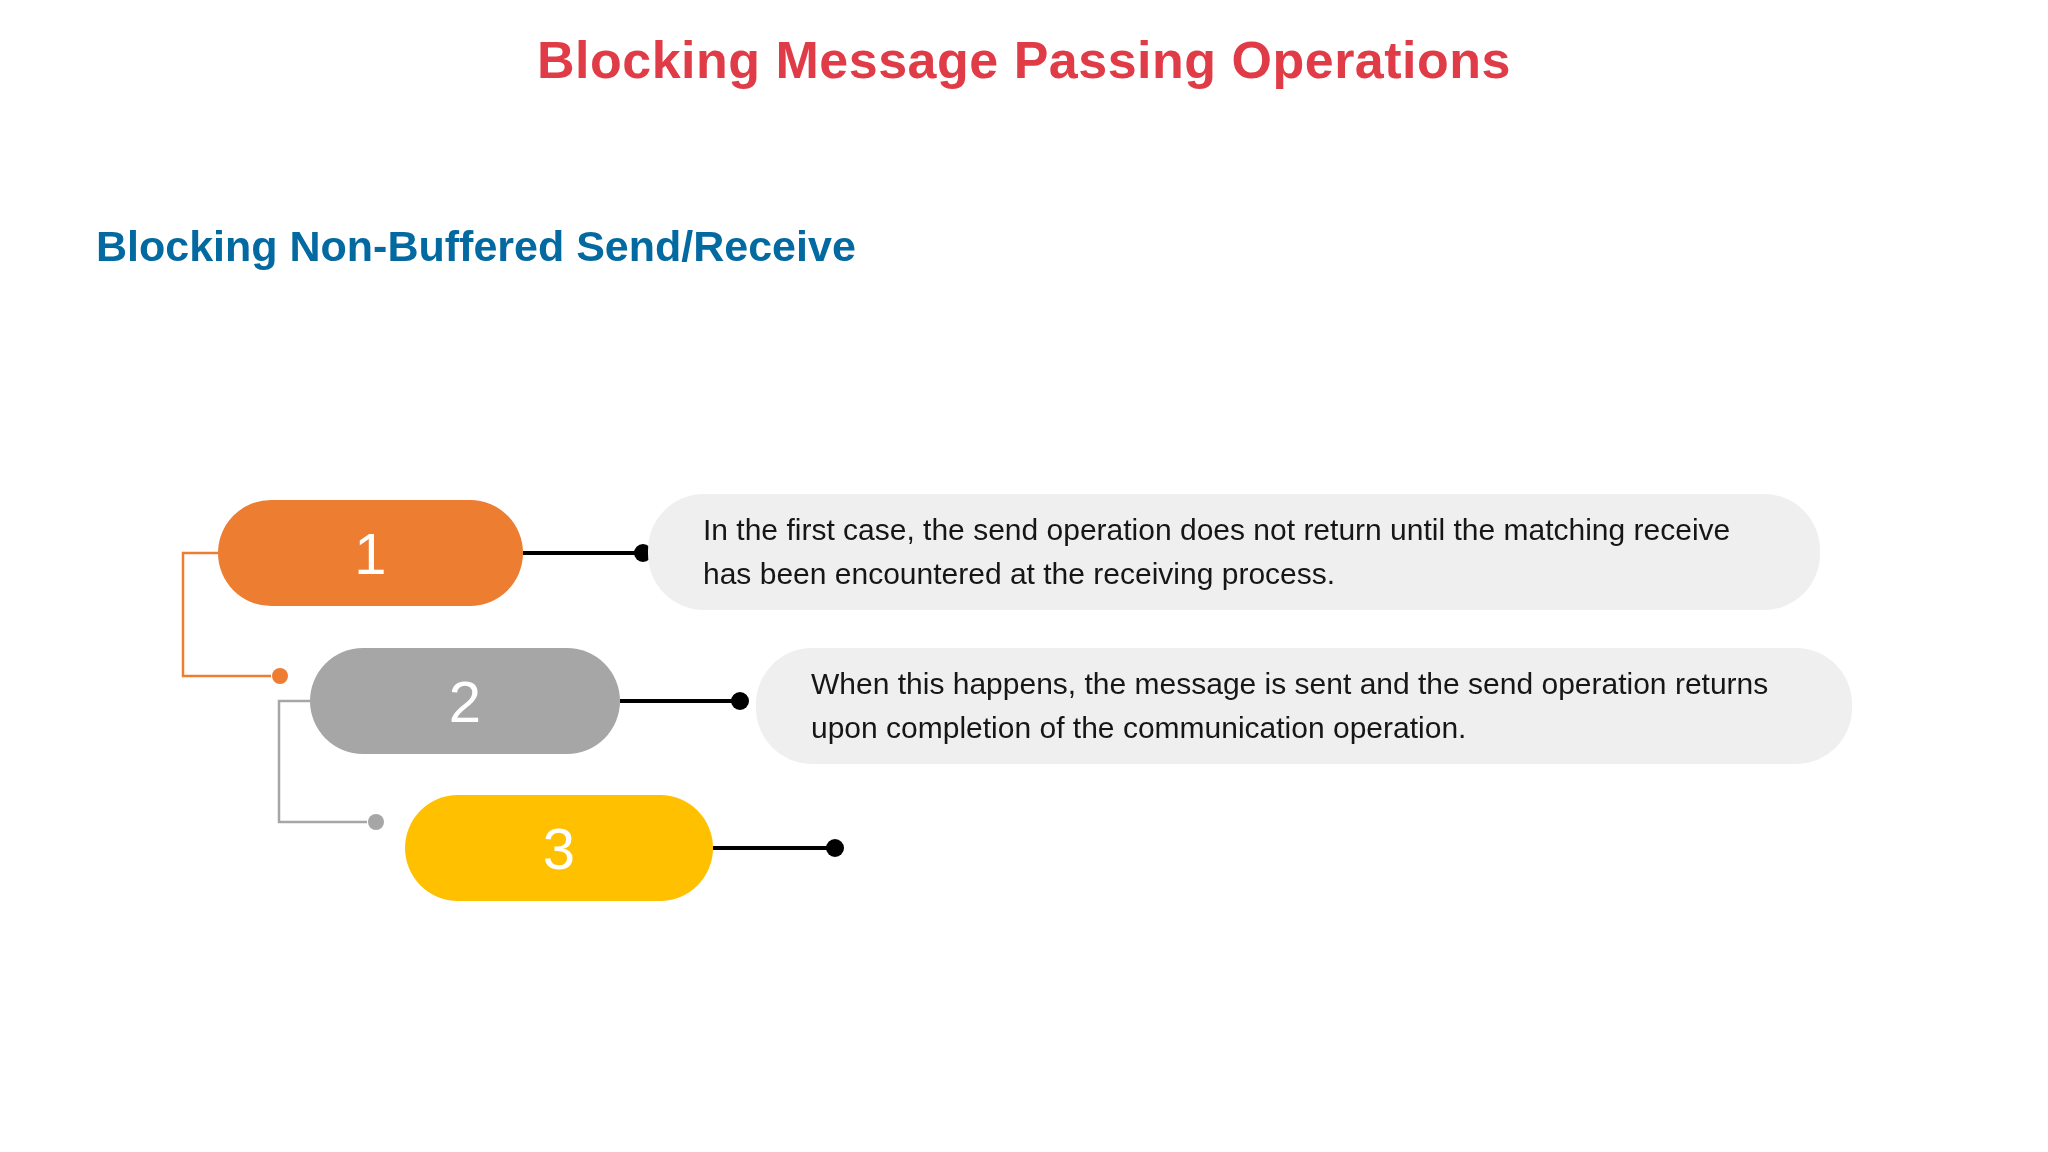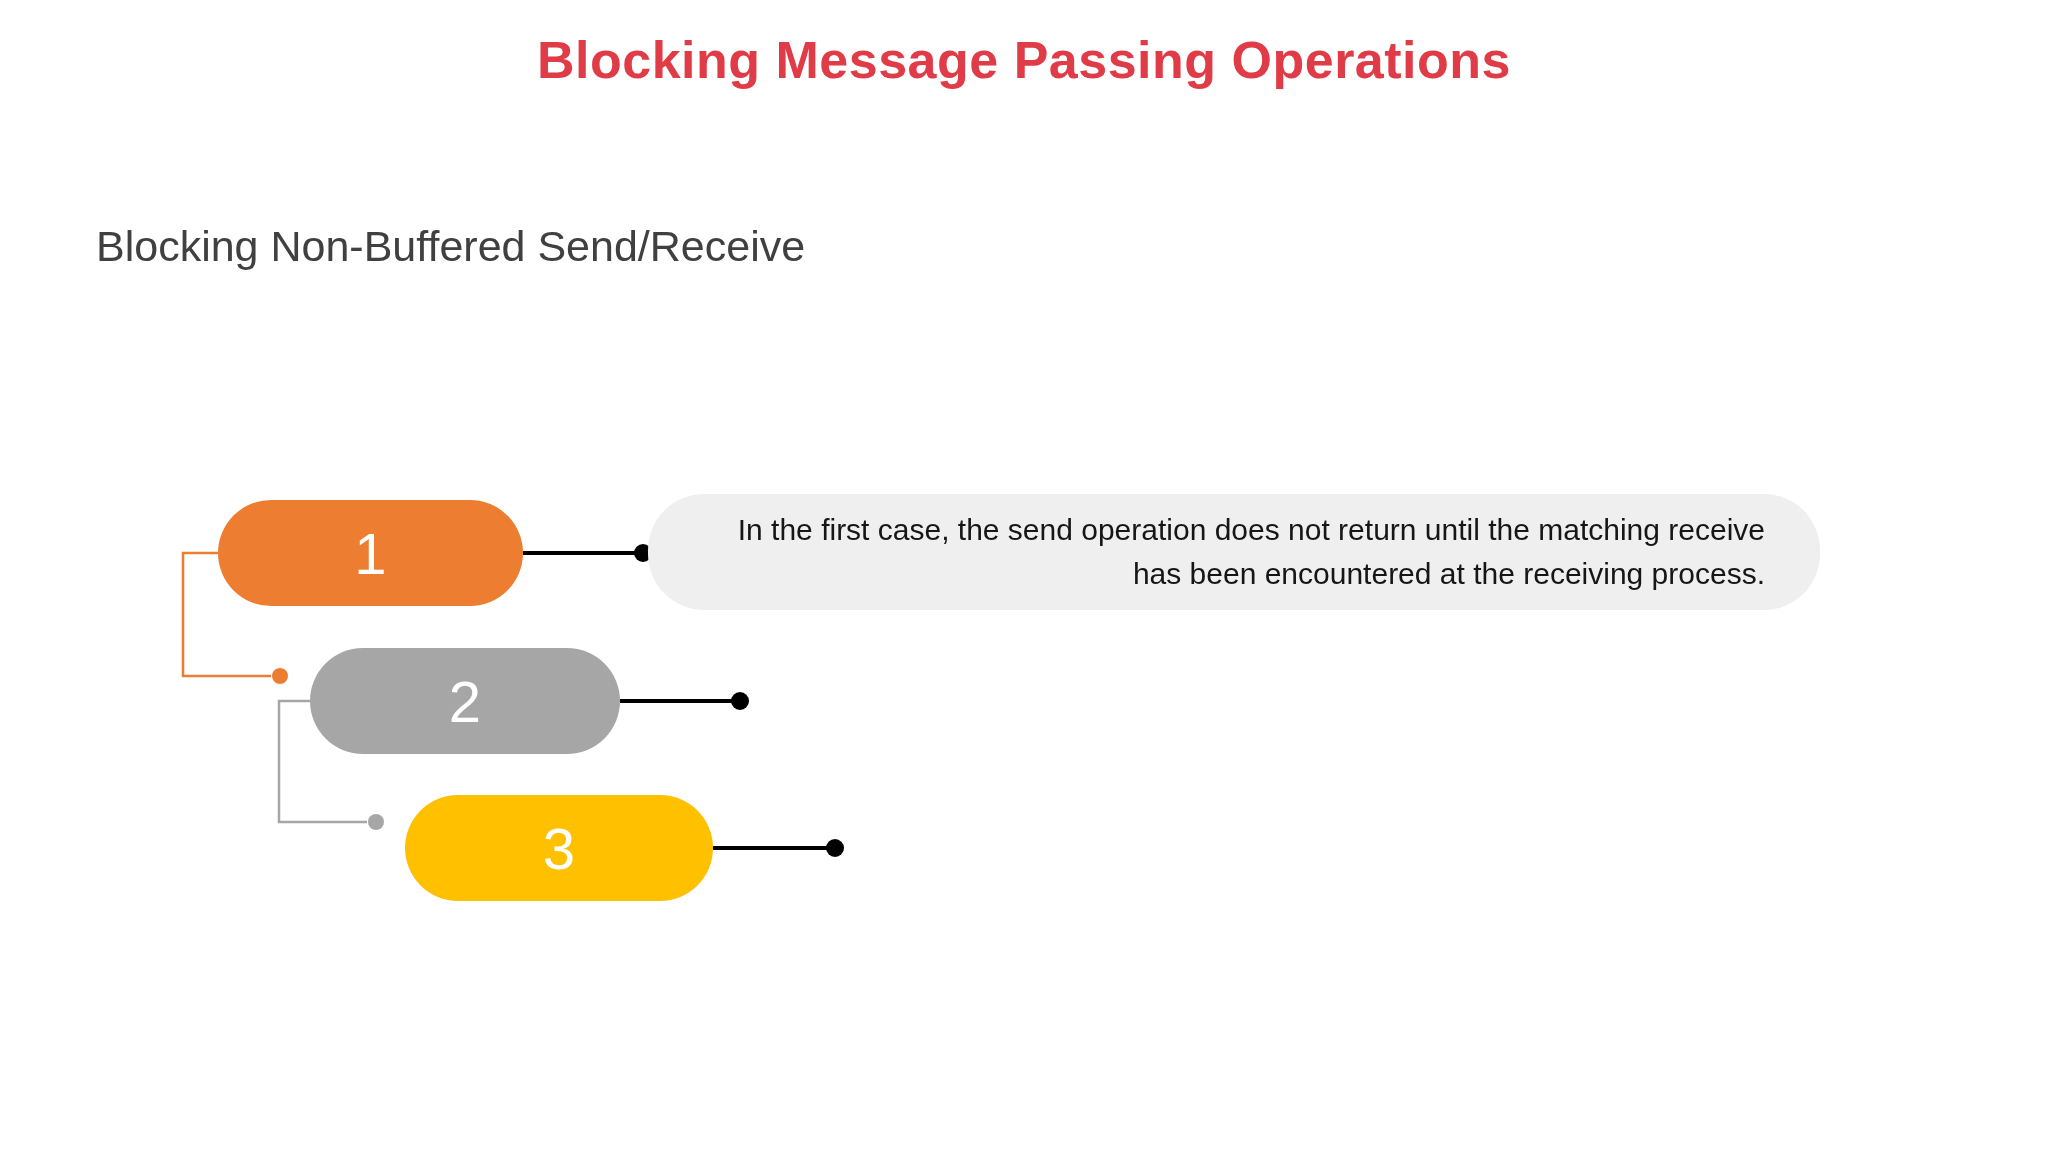--- a/index.html
+++ b/index.html
@@ -18,22 +18,22 @@
     font-size:52px;
     font-weight:700;
     color:#E03C48;
     letter-spacing:0.5px;
   }
   .slide-subtitle{
     position:absolute;
     left:96px;top:222px;
     margin:0;
     font-size:43px;
-    font-weight:400;
-    color:#404040;
+    font-weight:700;
+    color:#0369a1;
   }
   .connector-layer{
     position:absolute;left:0;top:0;width:2048px;height:1152px;
     pointer-events:none;
   }
   .pill{
     position:absolute;
     height:106px;
     border-radius:53px;
     display:flex;align-items:center;justify-content:center;
@@ -47,21 +47,20 @@
   .bubble{
     position:absolute;
     background:#EFEFEF;
     border-radius:56px;
     display:flex;align-items:center;
     box-sizing:border-box;
     color:#161616;
     font-size:30px;
     line-height:44px;
     padding:14px 55px;
-    text-align:right;
   }
   .bubble.b1{left:648px;top:494px;width:1172px;min-height:112px;}
   .bubble.b2{left:756px;top:648px;width:1096px;min-height:110px;}
   .bubble.b3{left:848px;top:782px;width:1054px;min-height:130px;border-radius:62px;}
 </style>
 </head>
 <body>
 
 <div class="slide">
 
@@ -92,14 +91,17 @@
   <div class="pill s2">
     <span>2</span>
   </div>
   <div class="pill s3">
     <span>3</span>
   </div>
 
   <div class="bubble b1">
     <span>In the first case, the send operation does not return until the matching receive has been encountered at the receiving process.</span>
   </div>
+  <div class="bubble b2">
+    <span>When this happens, the message is sent and the send operation returns upon completion of the communication operation.</span>
+  </div>
 
 </div>
 
 </body></html>

